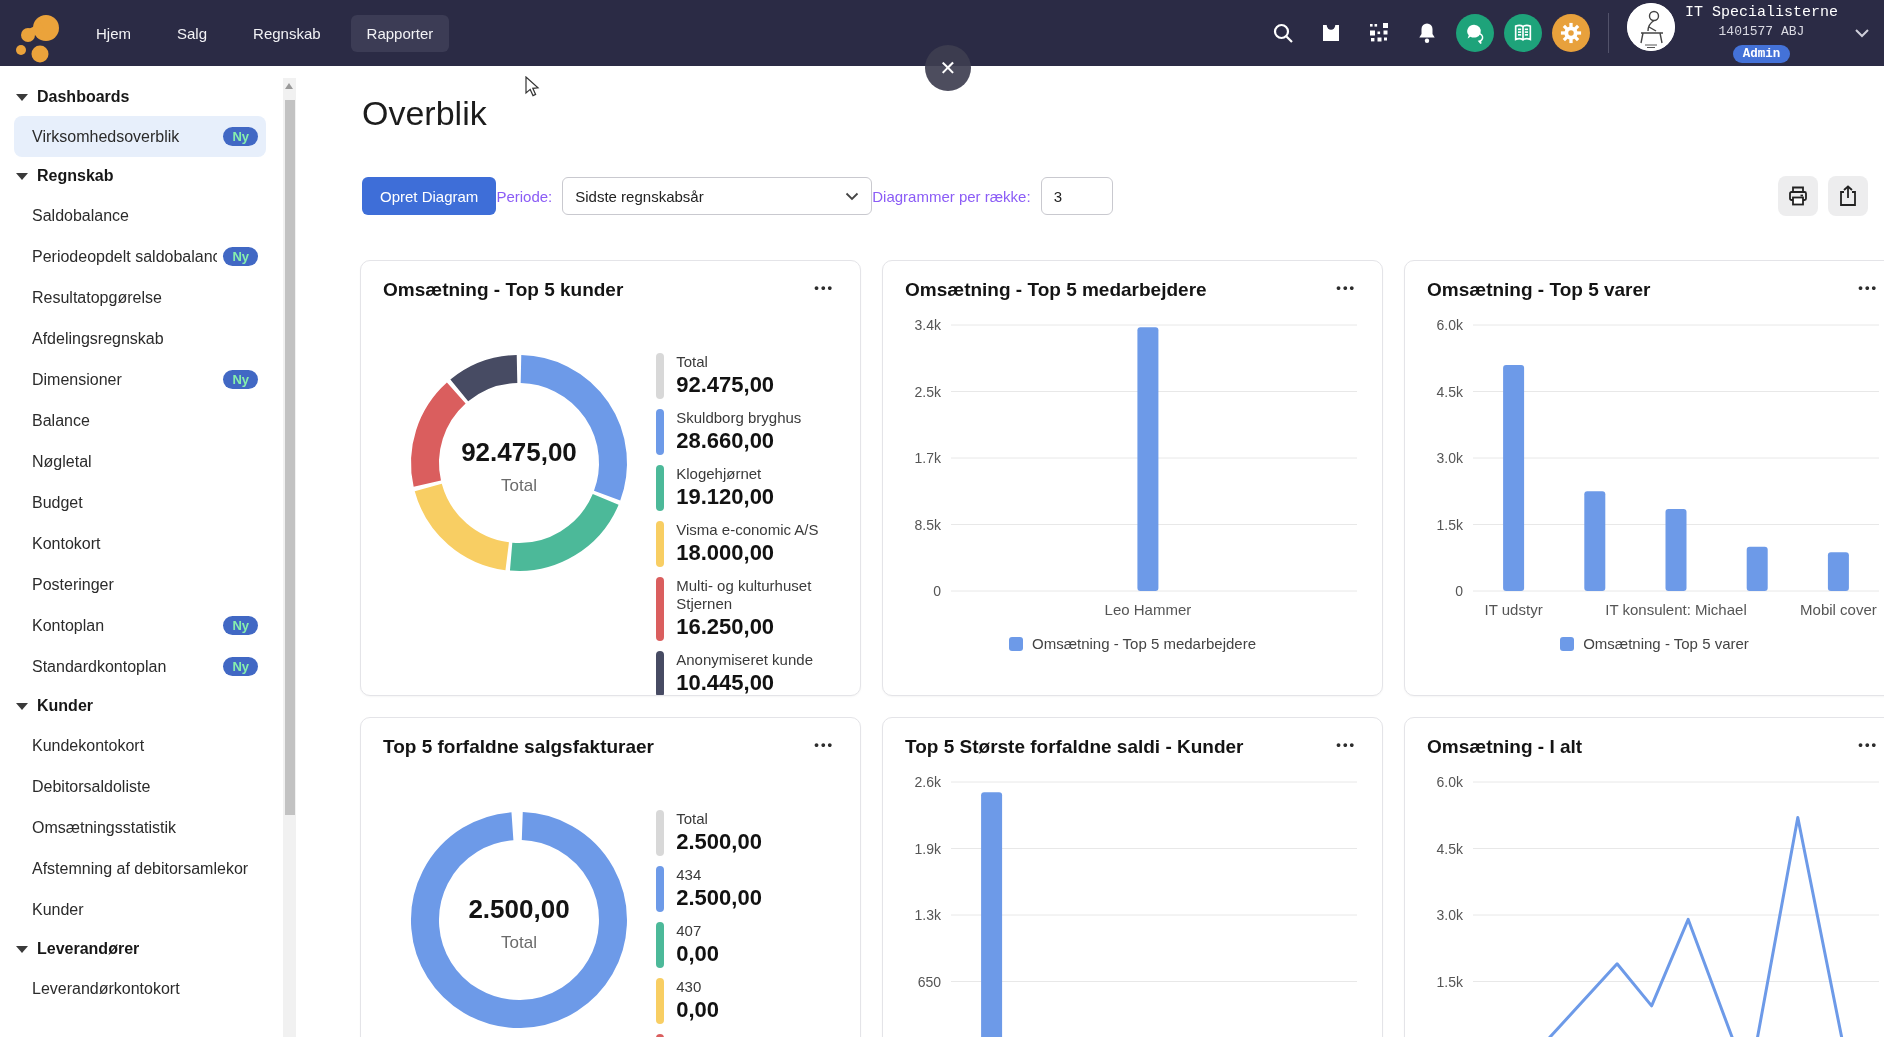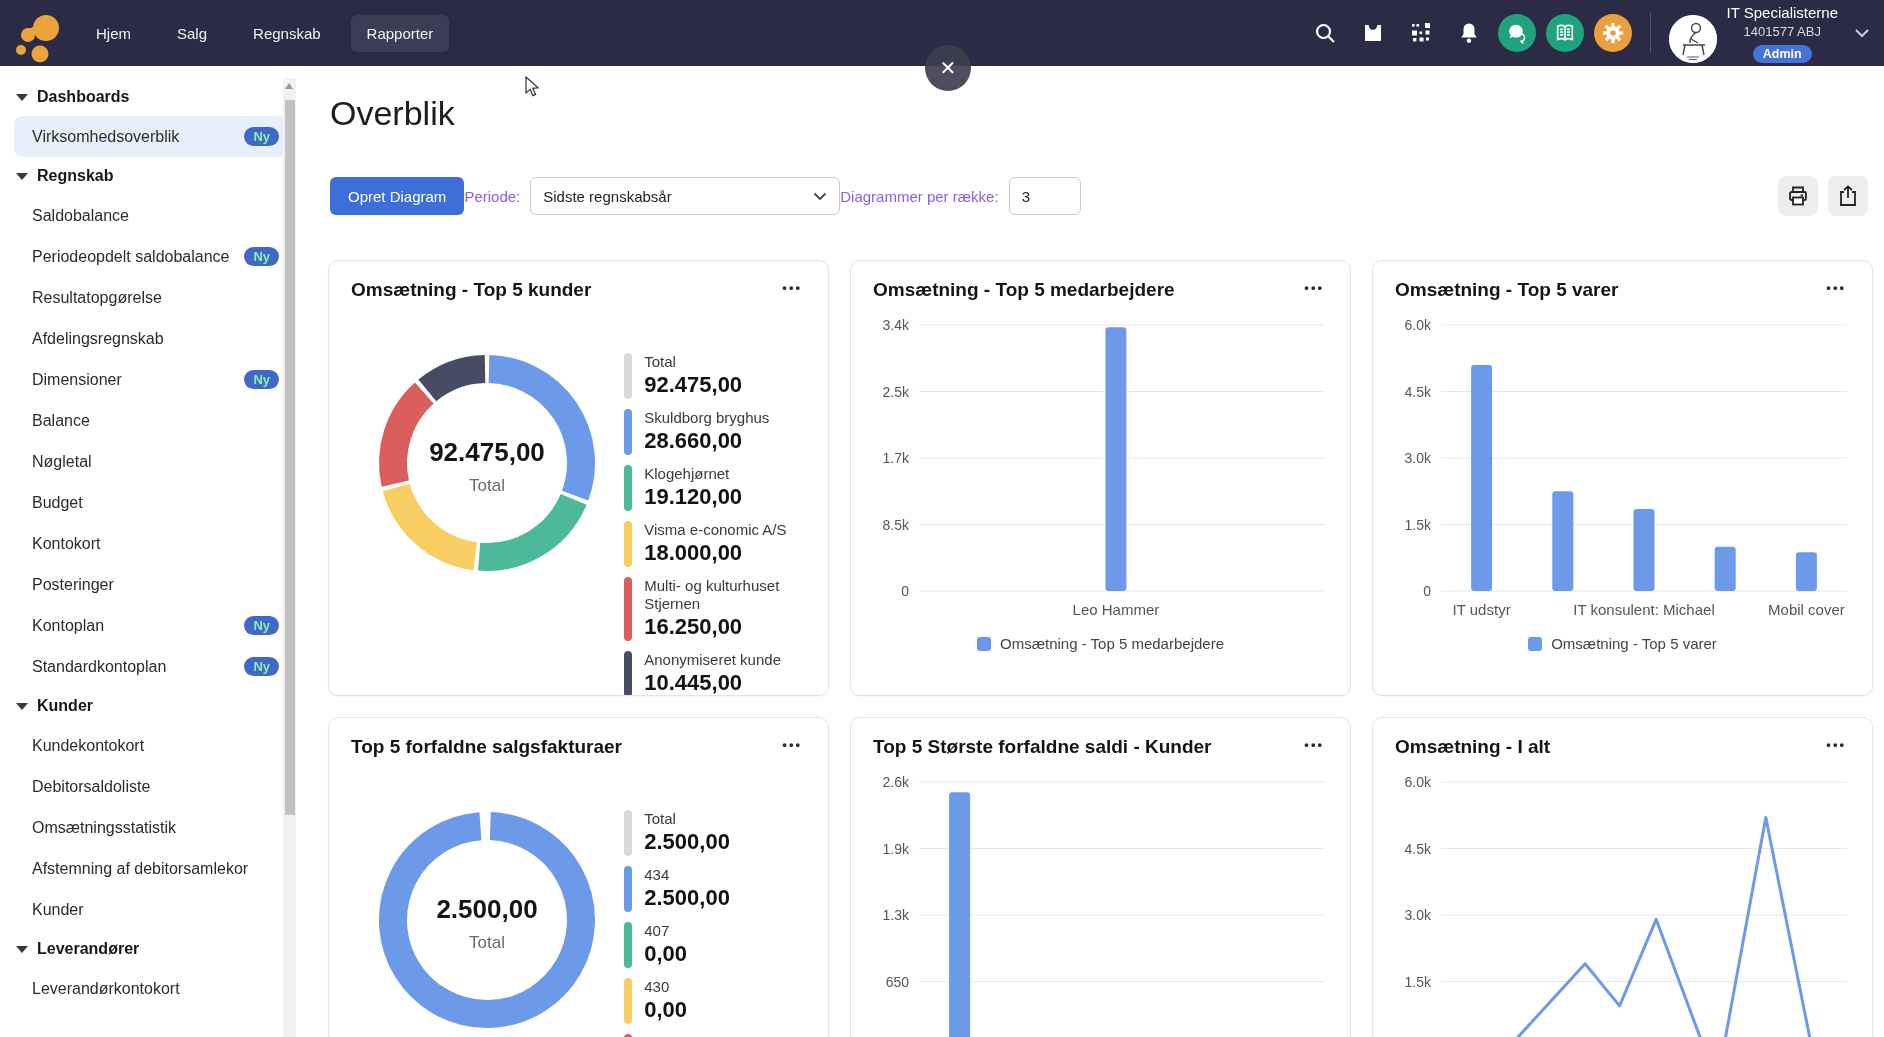--- a/index.html
+++ b/index.html
@@ -11,53 +11,53 @@
   .topnav { position:absolute; top:0; left:0; width:1884px; height:66px;
     background:#2b2b45; display:flex; align-items:center; z-index:20; }
   .logo { width:64px; height:66px; display:flex; align-items:center; justify-content:center; cursor:pointer; }
   .nav-items { display:flex; align-items:center; gap:14px; margin-left:16px; }
   .nav-item { color:#f2f2f5; font-size:15px; padding:10px 16px; border-radius:6px; cursor:pointer; white-space:nowrap; }
   .nav-item.active { background:#3c3c55; }
   .nav-right { margin-left:auto; display:flex; align-items:center; gap:10px; padding-right:14px; }
   .icon-btn { width:38px; height:38px; display:flex; align-items:center; justify-content:center; cursor:pointer; }
   .circle-btn { width:38px; height:38px; border-radius:50%; display:flex; align-items:center; justify-content:center; cursor:pointer; }
   .nav-divider { width:1px; height:40px; background:#52526a; margin:0 8px; }
-  .account { display:flex; align-items:flex-end; gap:10px; cursor:pointer; }
+  .account { display:flex; align-items:flex-start; gap:10px; cursor:pointer;font-family:Liberation Mono, monospace; }
   .avatar { width:48px; height:48px; border-radius:50%; background:#fff; overflow:hidden; flex:0 0 auto; }
   .acct-name { color:#fff; font-size:15px; line-height:19px; }
   .acct-sub { color:#d9d9e2; font-size:13px; display:flex; align-items:center; gap:6px; margin-top:2px;flex-direction:column; }
   .admin-badge { background:#4472d8; color:#fff; font-weight:bold; font-size:12.5px;
     padding:2px 10px; border-radius:11px; }
   .nav-caret { color:#cfcfda; margin-left:6px; display:flex; }
 
   
   .close-fab { position:absolute; left:925px; top:45px; width:46px; height:46px; border-radius:50%;
     background:rgba(62,62,80,0.92); color:#fff; display:flex; align-items:center; justify-content:center;
     font-size:20px; z-index:30; cursor:pointer; border:none; }
 
   
   .sidebar { position:absolute; top:66px; left:0; width:296px; bottom:0; background:#fff; z-index:5; }
-  .sb-inner { padding:12px 9px 0 14px; }
+  .sb-inner { padding:12px 30px 0 14px; }
   .sb-header { display:flex; align-items:center; gap:9px; font-weight:bold; font-size:16px; color:#171717;
     padding:10px 0 10px 2px; cursor:pointer; }
   .sb-caret { width:0; height:0; border-left:6px solid transparent; border-right:6px solid transparent;
     border-top:7px solid #3a3a3a; }
   .sb-item { display:flex; align-items:center; height:41px; padding:0 8px 0 18px; font-size:16px;
     color:#2b2b2b; border-radius:8px; cursor:pointer; white-space:nowrap; overflow:hidden; }
   .sb-item.selected { background:#e7effb; }
   .sb-item .lbl { flex:1 1 auto; overflow:hidden; }
   .ny-badge { flex:0 0 auto; background:#4168c4; color:#86efac; font-size:13px; font-weight:bold;
     padding:2px 9px; border-radius:11px; margin-left:6px; }
   .sb-scroll { position:absolute; top:12px; right:0; width:13px; bottom:0; background:#f1f1f1; }
   .sb-thumb { position:absolute; top:22px; left:1.5px; width:10px; height:715px; background:#c2c2c2; cursor:pointer; }
   .sb-up { position:absolute; top:5px; left:2px; width:0; height:0; border-left:4.5px solid transparent;
     border-right:4.5px solid transparent; border-bottom:6px solid #9a9a9a; cursor:pointer; }
 
   
-  .main { position:absolute; top:66px; left:296px; right:0; bottom:0; background:#fff; overflow:hidden; }
+  .main { position:absolute; top:66px; left:296px; right:0; bottom:0; background:#fff; overflow:hidden;padding-left:32px; }
   .page-title { font-size:34px; font-weight:400; color:#1c1c1c; margin:28px 0 0 34px; }
   .toolbar { display:flex; align-items:center; margin:44px 16px 0 34px; height:38px; }
   .btn-primary { background:#3e6ed8; color:#fff; border:none; border-radius:6px; font-size:15px;
     padding:0 18px; height:38px; cursor:pointer; font-family:inherit; }
   .tb-label { font-size:15px; color:#8b5cf6; }
   .select { display:flex; align-items:center; justify-content:space-between; border:1px solid #c9c9cf;
     border-radius:6px; height:38px; padding:0 12px; margin-left:10px; cursor:pointer; background:#fff;gap:38px; }
   .select .val { font-size:15px; color:#222; }
   .sel-period { width:310px; }
   .sel-perrow { width:72px; }

